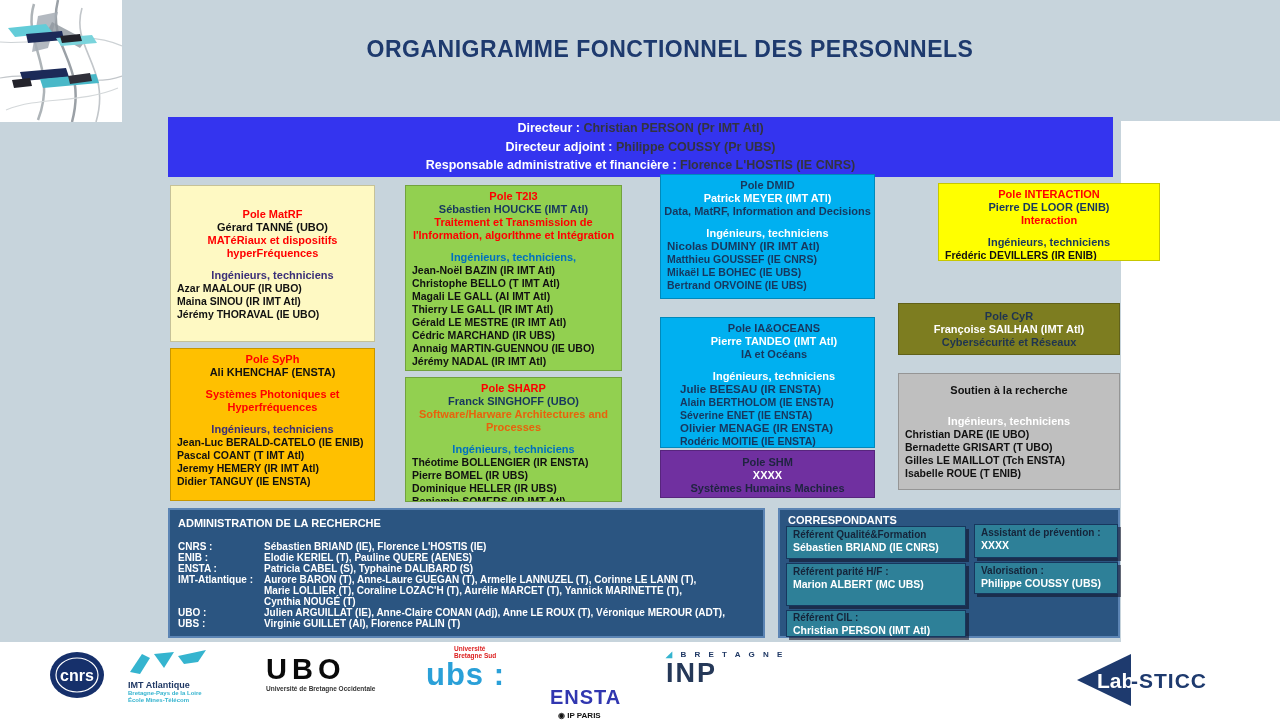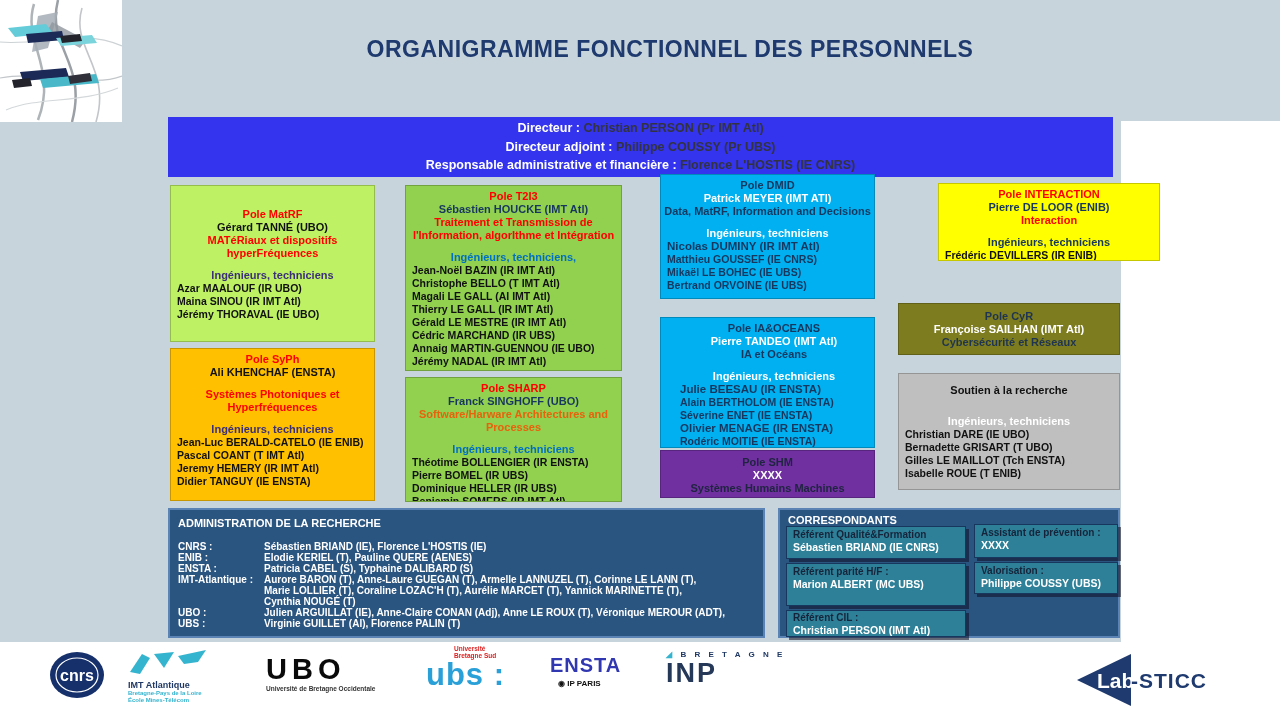--- a/index.html
+++ b/index.html
@@ -57,21 +57,21 @@
   #corr-valorisation{left:194px;top:52px;width:144px;height:32px;}
   
   #logo-band{left:0;top:642px;width:1280px;height:78px;background:#ffffff;}
   .logo{position:absolute;}
   #logo-imt-l1{font-size:9px;font-weight:bold;color:#1f3864;line-height:10px;}
   #logo-imt-l2,#logo-imt-l3{font-size:6px;font-weight:bold;color:#35b4cf;line-height:7px;}
   #logo-ubo-big{font-size:29px;font-weight:900;color:#0a0a0a;letter-spacing:5px;line-height:30px;}
   #logo-ubo-sub{font-size:6.5px;font-weight:bold;color:#333;margin-top:1px;}
   #logo-ubs-top{font-size:6.5px;font-weight:bold;color:#d22;line-height:7px;margin-left:28px;}
   #logo-ubs-big{font-size:31px;font-weight:900;color:#2aa0d8;line-height:32px;letter-spacing:1px;}
-  #logo-ensta-big{font-size:20px;font-weight:900;color:#3137b0;letter-spacing:1px;line-height:22px;}
+  #logo-ensta-big{font-size:20px;font-weight:900;color:#3137b0;letter-spacing:1px;line-height:22px;margin-top:32px;}
   #logo-ensta-sub{font-size:8px;font-weight:bold;color:#111;margin-top:3px;margin-left:8px;}
   #logo-inp-top{font-size:8px;font-weight:bold;color:#1f3864;letter-spacing:3px;line-height:9px;}
   #logo-inp-top .tri{color:#35b4cf;}
   #logo-inp-big{font-size:27px;font-weight:900;color:#253858;line-height:28px;letter-spacing:2px;}
 </style>
 </head>
 <body>
 
 <div class="abs" id="bg-top"></div>
 <div class="abs" id="bg-main"></div>
@@ -98,21 +98,21 @@
 </div>
 
 <div class="abs" id="page-title">ORGANIGRAMME FONCTIONNEL DES PERSONNELS</div>
 
 <div class="abs" id="direction-box">
   <div class="dir-line"><span>Directeur : </span><span class="dir-value">Christian PERSON  (Pr IMT Atl)</span></div>
   <div class="dir-line"><span>Directeur adjoint : </span><span class="dir-value">Philippe COUSSY (Pr UBS)</span></div>
   <div class="dir-line"><span>Responsable administrative et financière : </span><span class="dir-value">Florence L'HOSTIS (IE CNRS)</span></div>
 </div>
 
-<div class="pole" id="pole-matrf" style="background: #bef264;">
+<div class="pole" id="pole-matrf" style="background: #fef9c3;">
     <div class="p-title" style="color: rgb(255, 0, 0);">Pole MatRF</div>
     <div class="p-leader" style="color: rgb(17, 17, 17);">Gérard TANNÉ  (UBO)</div>
     <div class="p-desc" style="color: rgb(255, 0, 0);">MATéRiaux et  dispositifs</div>
     <div class="p-desc" style="color: rgb(255, 0, 0);">hyperFréquences</div>
     <div class="p-gap"></div>
     <div class="p-sh" style="color: rgb(59, 47, 120);">Ingénieurs, techniciens</div>
     <div class="p-staff" style="color: rgb(17, 17, 17);">Azar MAALOUF (IR UBO)</div>
     <div class="p-staff" style="color: rgb(17, 17, 17);">Maina SINOU (IR IMT Atl)</div>
     <div class="p-staff" style="color: rgb(17, 17, 17);">Jérémy THORAVAL  (IE UBO)</div>
   </div>

